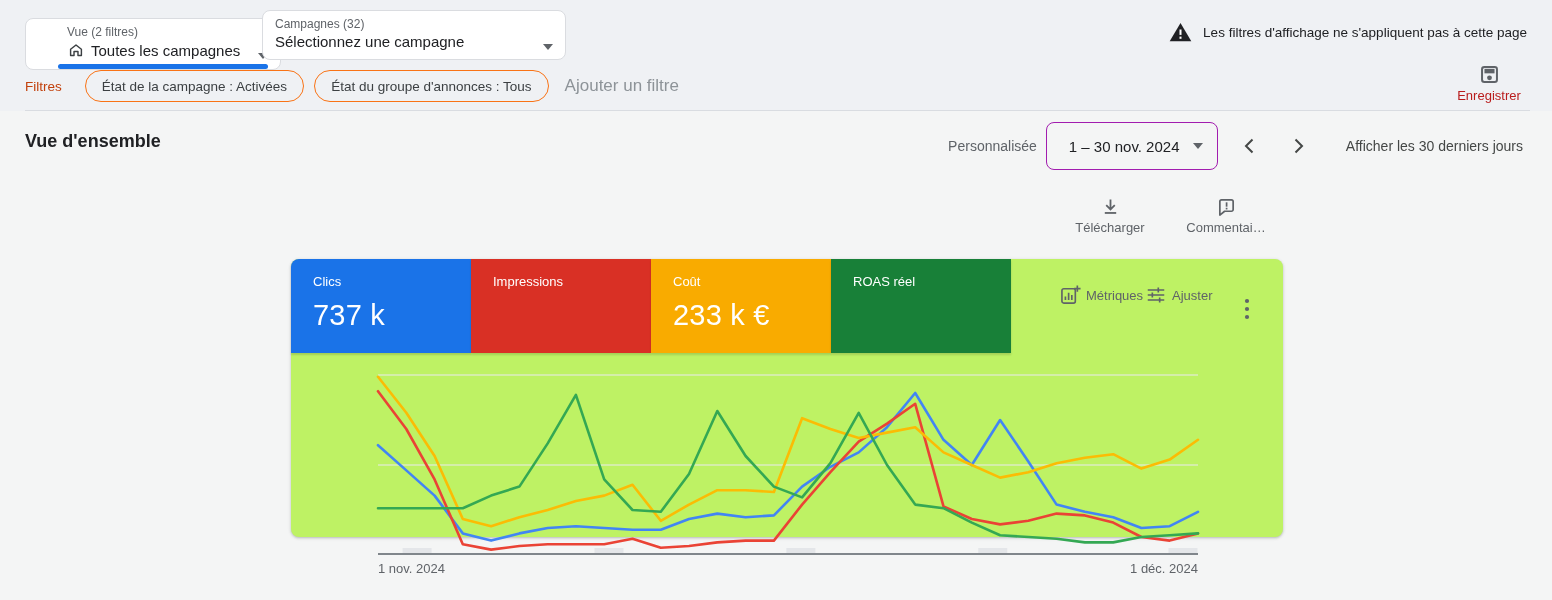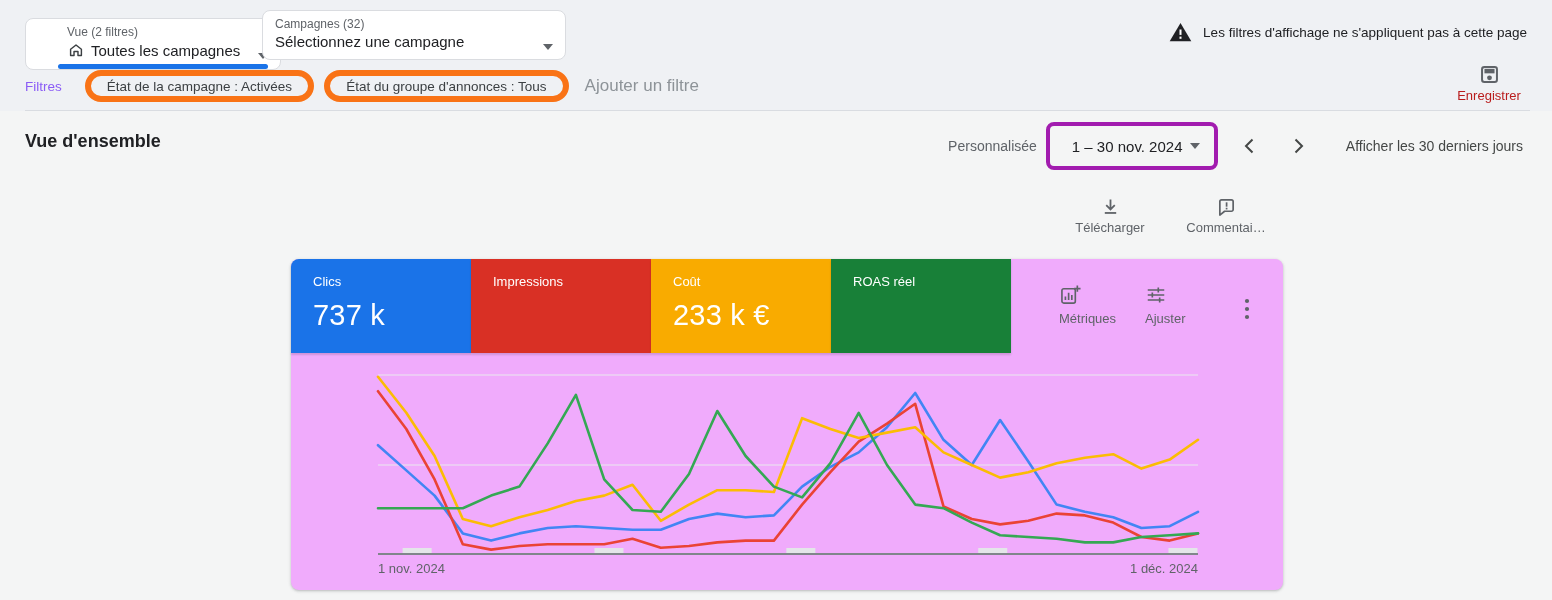--- a/index.html
+++ b/index.html
@@ -19,55 +19,55 @@
   .selector .caret { margin-left:auto; }
   #view-selector { left:25px; top:18px; width:256px; height:52px;padding-left:41px; }
   #view-underline { position:absolute; left:32px; right:12px; bottom:0px; height:5px; border-radius:4px; background:#1a73e8; }
   #campaign-selector { left:262px; top:10px; width:304px; height:50px; }
 
   .warning { position:absolute; right:25px; top:22px; display:flex; align-items:center; gap:11px; }
   .warning span { font-size:13.5px; color:#202124; }
 
   
   .filter-row { position:absolute; left:25px; top:70px; display:flex; align-items:center; gap:10px; }
-  .filter-label { font-size:13.5px; color:#8b5cf6; margin-right:13px; }
-  .chip { height:32px; border:6px solid #f97316; border-radius:16px; display:flex; align-items:center;
+  .filter-label { font-size:13.5px; color:#c2410c; margin-right:13px; }
+  .chip { height:32px; border:1px solid #f97316; border-radius:16px; display:flex; align-items:center;
           padding:0 16px; font-size:13.5px; color:#3c4043; font-weight:500; cursor:pointer; background:transparent; white-space:nowrap; }
   .add-filter { font-size:17px; color:#8d9398; margin-left:6px; cursor:pointer; }
   .save-btn { position:absolute; right:25px; top:64px; width:76px; display:flex; flex-direction:column; align-items:center; gap:3px; cursor:pointer; color:#5f6368; }
   .save-btn span { font-size:13px; color:#b91c1c; }
 
   
   .page-title { position:absolute; left:25px; top:131px; font-size:18px; color:#202124; }
   .date-row { position:absolute; right:29px; top:121px; height:50px; display:flex; align-items:center; }
   .date-mode { font-size:14px; color:#5f6368; margin-right:9px; }
-  .date-box { width:172px; height:48px; border:4px solid #a21caf; border-radius:8px; display:flex; align-items:center;
+  .date-box { width:172px; height:48px; border:1px solid #a21caf; border-radius:8px; display:flex; align-items:center;
               padding:0 14px 0 22px; cursor:pointer; }
   .date-box .dtext { font-size:15px; color:#202124; white-space:nowrap; }
   .date-box .caret { margin-left:auto; }
   .chev-btn { width:40px; height:40px; display:flex; align-items:center; justify-content:center; color:#444746; cursor:pointer; }
   .chev-left { margin-left:12px; } .chev-right { margin-left:8px; }
   .show-last { font-size:14px; color:#444746; margin-left:28px; cursor:pointer; white-space:nowrap; }
 
   
   .mini-actions { position:absolute; left:1066px; top:197px; display:flex; gap:28px; }
   .mini-btn { display:flex; flex-direction:column; align-items:center; gap:4px; color:#5f6368; cursor:pointer; width:88px; }
   .mini-btn span { font-size:13px; color:#5f6368; white-space:nowrap; }
 
   
-  .card { position:absolute; left:291px; top:259px; width:992px; height:331px; background:#f0abfc; border-radius:8px;
+  .card { position:absolute; left:291px; top:259px; width:992px; height:278px; background:#bef264; border-radius:8px;
           box-shadow:0 1px 2px rgba(60,64,67,.2), 0 1px 3px 1px rgba(60,64,67,.1); }
   .score-row { position:absolute; left:0; top:0; height:94px; width:100%; display:flex; border-radius:8px 8px 0 0; }
   .score { width:180px; height:94px; padding:14px 0 0 22px; color:#fff; cursor:pointer;
            box-shadow:0 2px 2px rgba(0,0,0,.14); }
   .score:first-child { border-top-left-radius:8px; }
   .score .s-label { font-size:13px; line-height:17px; }
   .score .s-value { font-size:29px; line-height:34px; margin-top:8px; font-weight:400; letter-spacing:.2px; }
   .chart-ctrls { position:absolute; right:20px; top:25px; display:flex; align-items:flex-start; gap:14px; }
-  .ctrl-btn { display:flex; flex-direction:column; align-items:flex-start; gap:5px; color:#5f6368; cursor:pointer; width:72px; }
+  .ctrl-btn { display:flex; flex-direction:row; align-items:center; gap:5px; color:#5f6368; cursor:pointer; width:72px; }
   .ctrl-btn span { font-size:13px; color:#5f6368; }
   .kebab { width:32px; height:46px; display:flex; align-items:center; justify-content:center; cursor:pointer; color:#5f6368; margin-top:2px; }
 
   
   .plot-wrap { position:absolute; left:87px; top:116px; width:820px; height:180px; }
   svg.plot { overflow:visible; display:block; }
   .axis-label { position:absolute; top:302px; font-size:13px; color:#5f6368; }
   .axis-label.left { left:87px; }
   .axis-label.right { left:907px; transform:translateX(-100%); }
 

